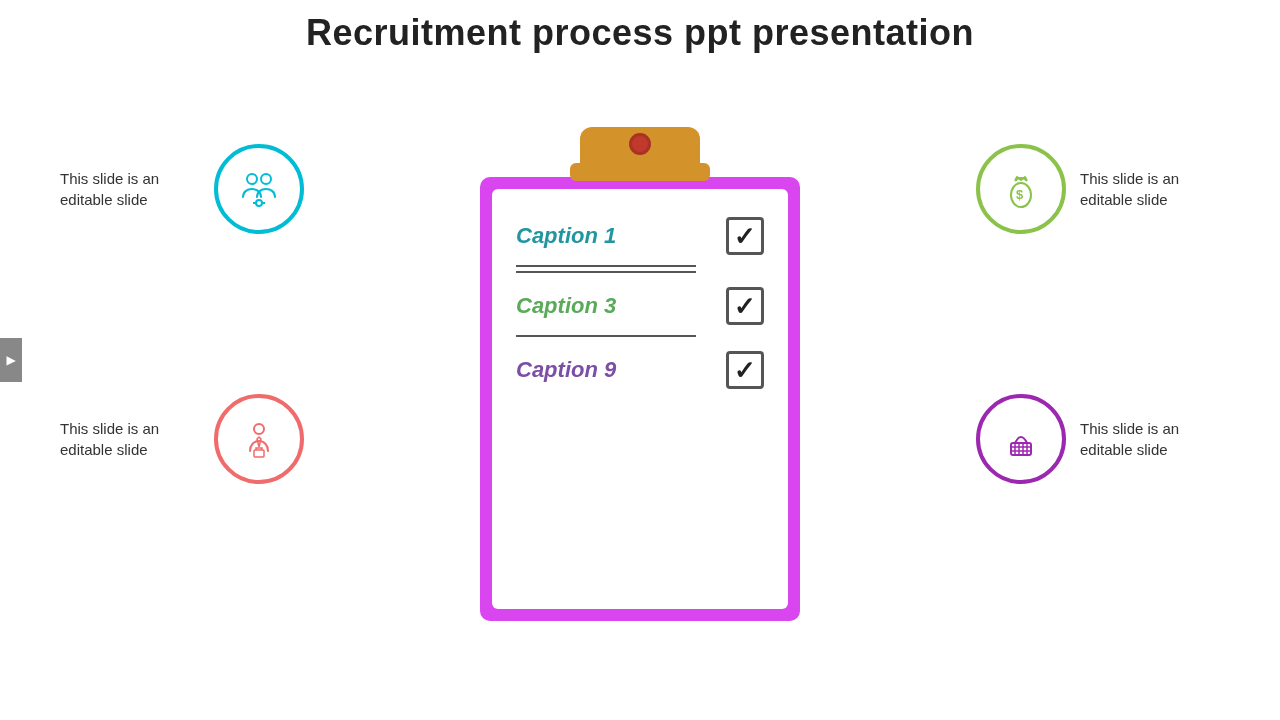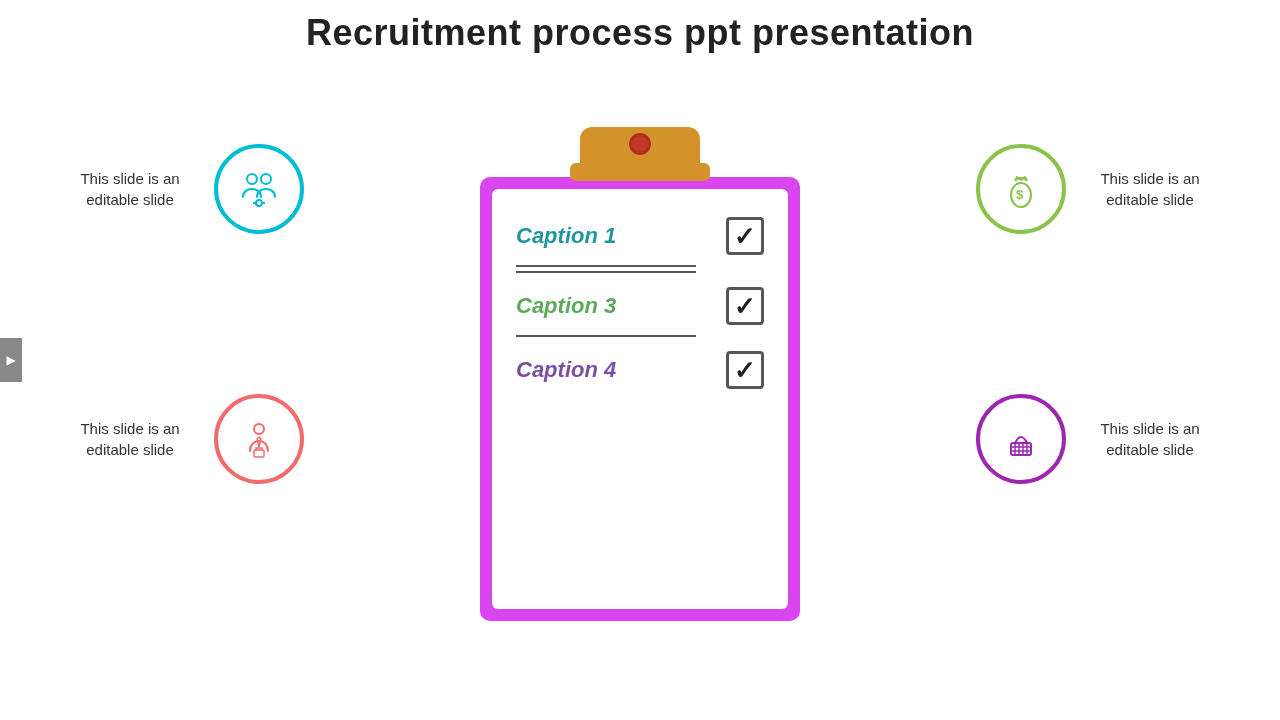--- a/index.html
+++ b/index.html
@@ -184,21 +184,21 @@
     .circle-teal { border-color: #00bcd4; }
     .circle-green { border-color: #8bc34a; }
     .circle-red { border-color: #f06b6b; }
     .circle-purple { border-color: #9c27b0; }
 
     .side-text {
       font-size: 15px;
       color: #333;
       max-width: 140px;
       line-height: 1.4;
-      text-align: center;
+      text-align: left;
     }
 
     
     .top-left {
       left: 60px;
       top: 80px;
     }
     .top-right {
       right: 60px;
       top: 80px;
@@ -307,21 +307,21 @@
 
         <div class="item-divider"></div>
 
         <div class="checklist-item caption3">
           <span class="checklist-label">Caption 3</span>
           <div class="checkbox-icon"></div>
         </div>
         <div class="item-divider"></div>
 
         <div class="checklist-item caption4">
-          <span class="checklist-label">Caption 4</span>
+          <span class="checklist-label">Caption 9</span>
           <div class="checkbox-icon"></div>
         </div>
 
       </div>
     </div>
   </div>
 
 </div>
 
 </body></html>

